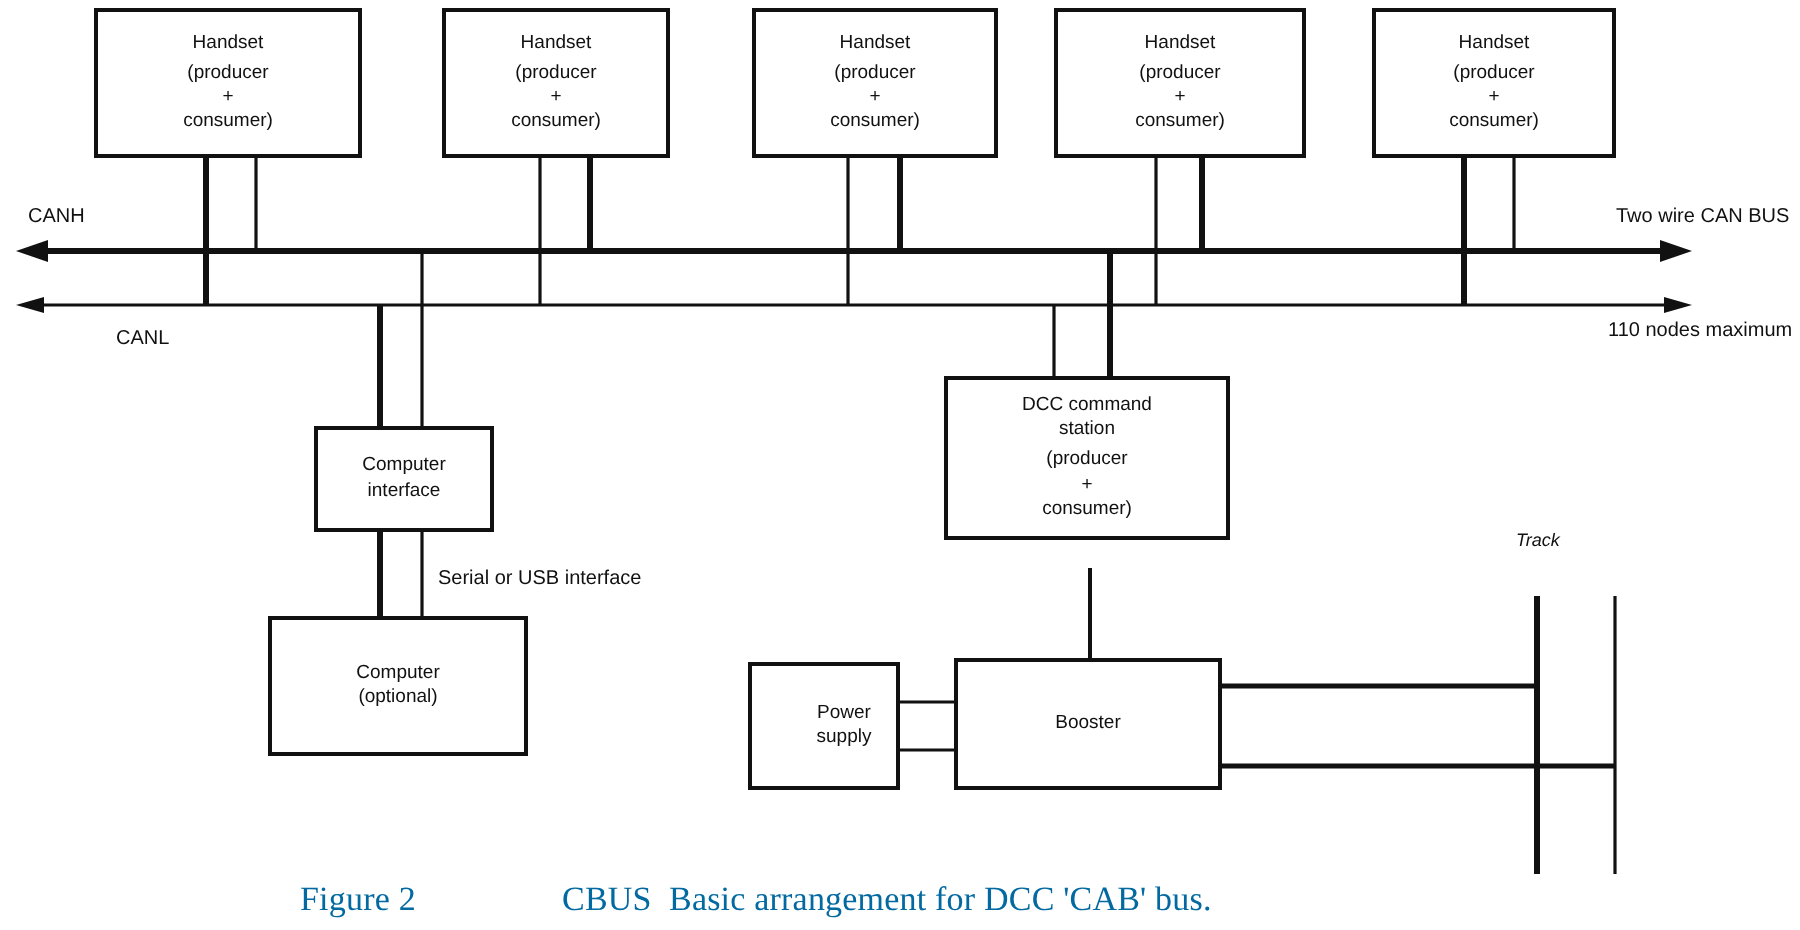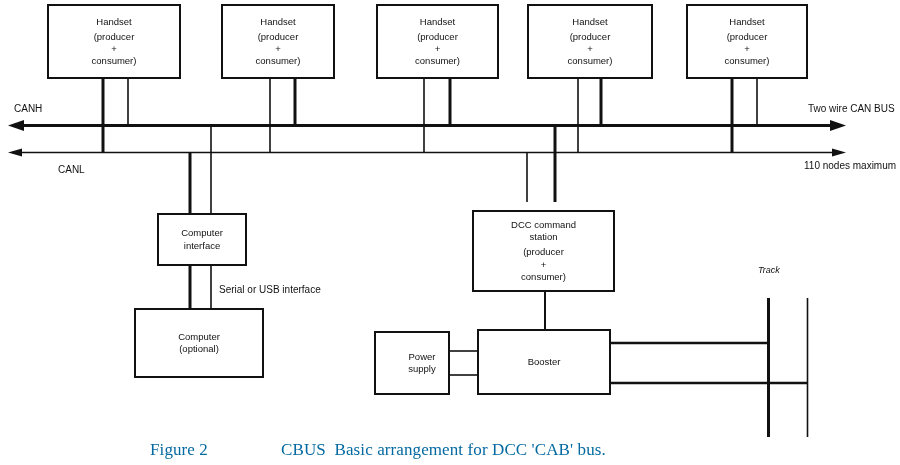--- a/index.html
+++ b/index.html
@@ -156,21 +156,21 @@
   <div class="box single" style="left:157px; top:213px; width:90px; height:53px;">
     <div class="sub">Computer
 interface</div>
   </div>
 
   <div class="box single" style="left:134px; top:308px; width:130px; height:70px;">
     <div class="sub">Computer
 (optional)</div>
   </div>
 
-  <div class="box" style="left:472px; top:210px; width:143px; height:82px;">
+  <div class="box" style="left:472px; top:188px; width:143px; height:82px;">
     <div class="ttl" style="white-space:pre-line;">DCC command
 station</div>
     <div class="sub">(producer
 +
 consumer)</div>
   </div>
 
   <div class="box single" style="left:374px; top:331px; width:76px; height:64px;padding-left:20px;">
     <div class="sub">Power
 supply</div>

